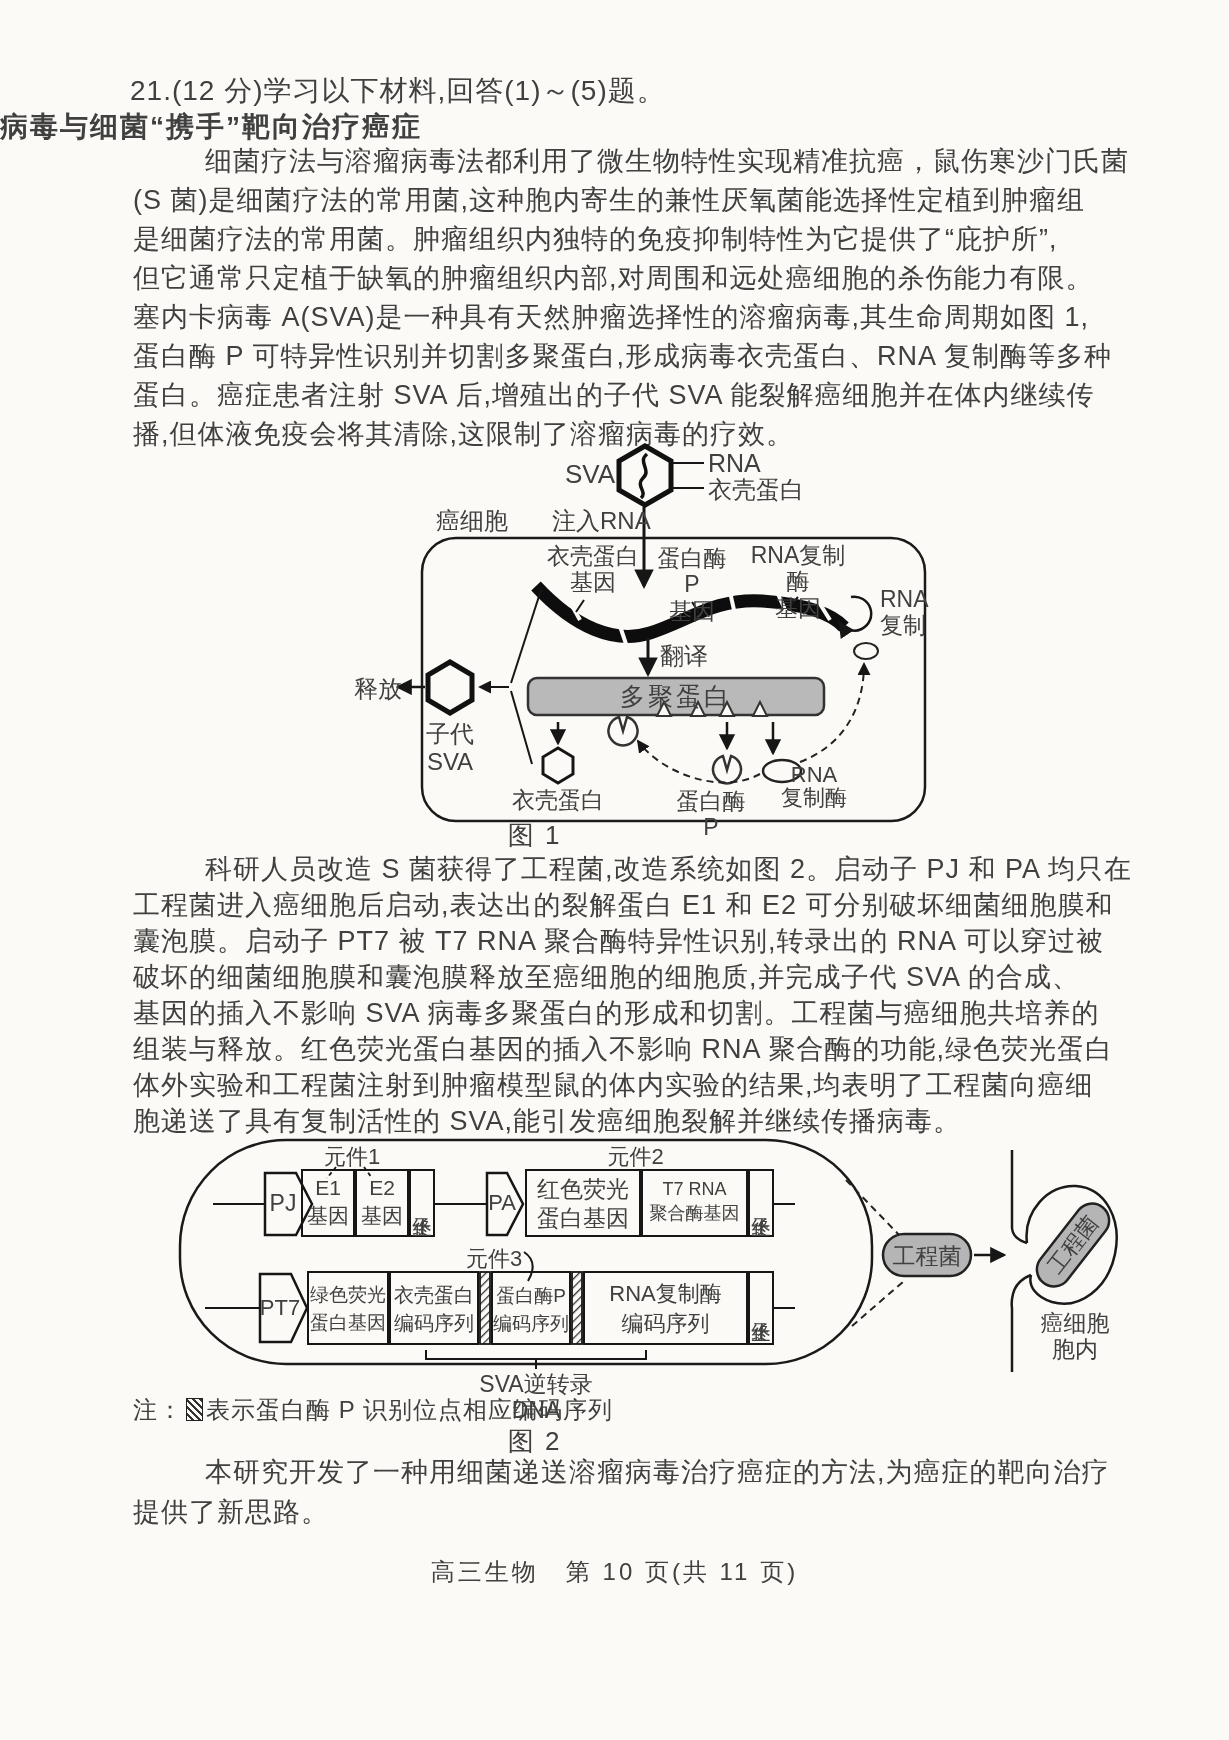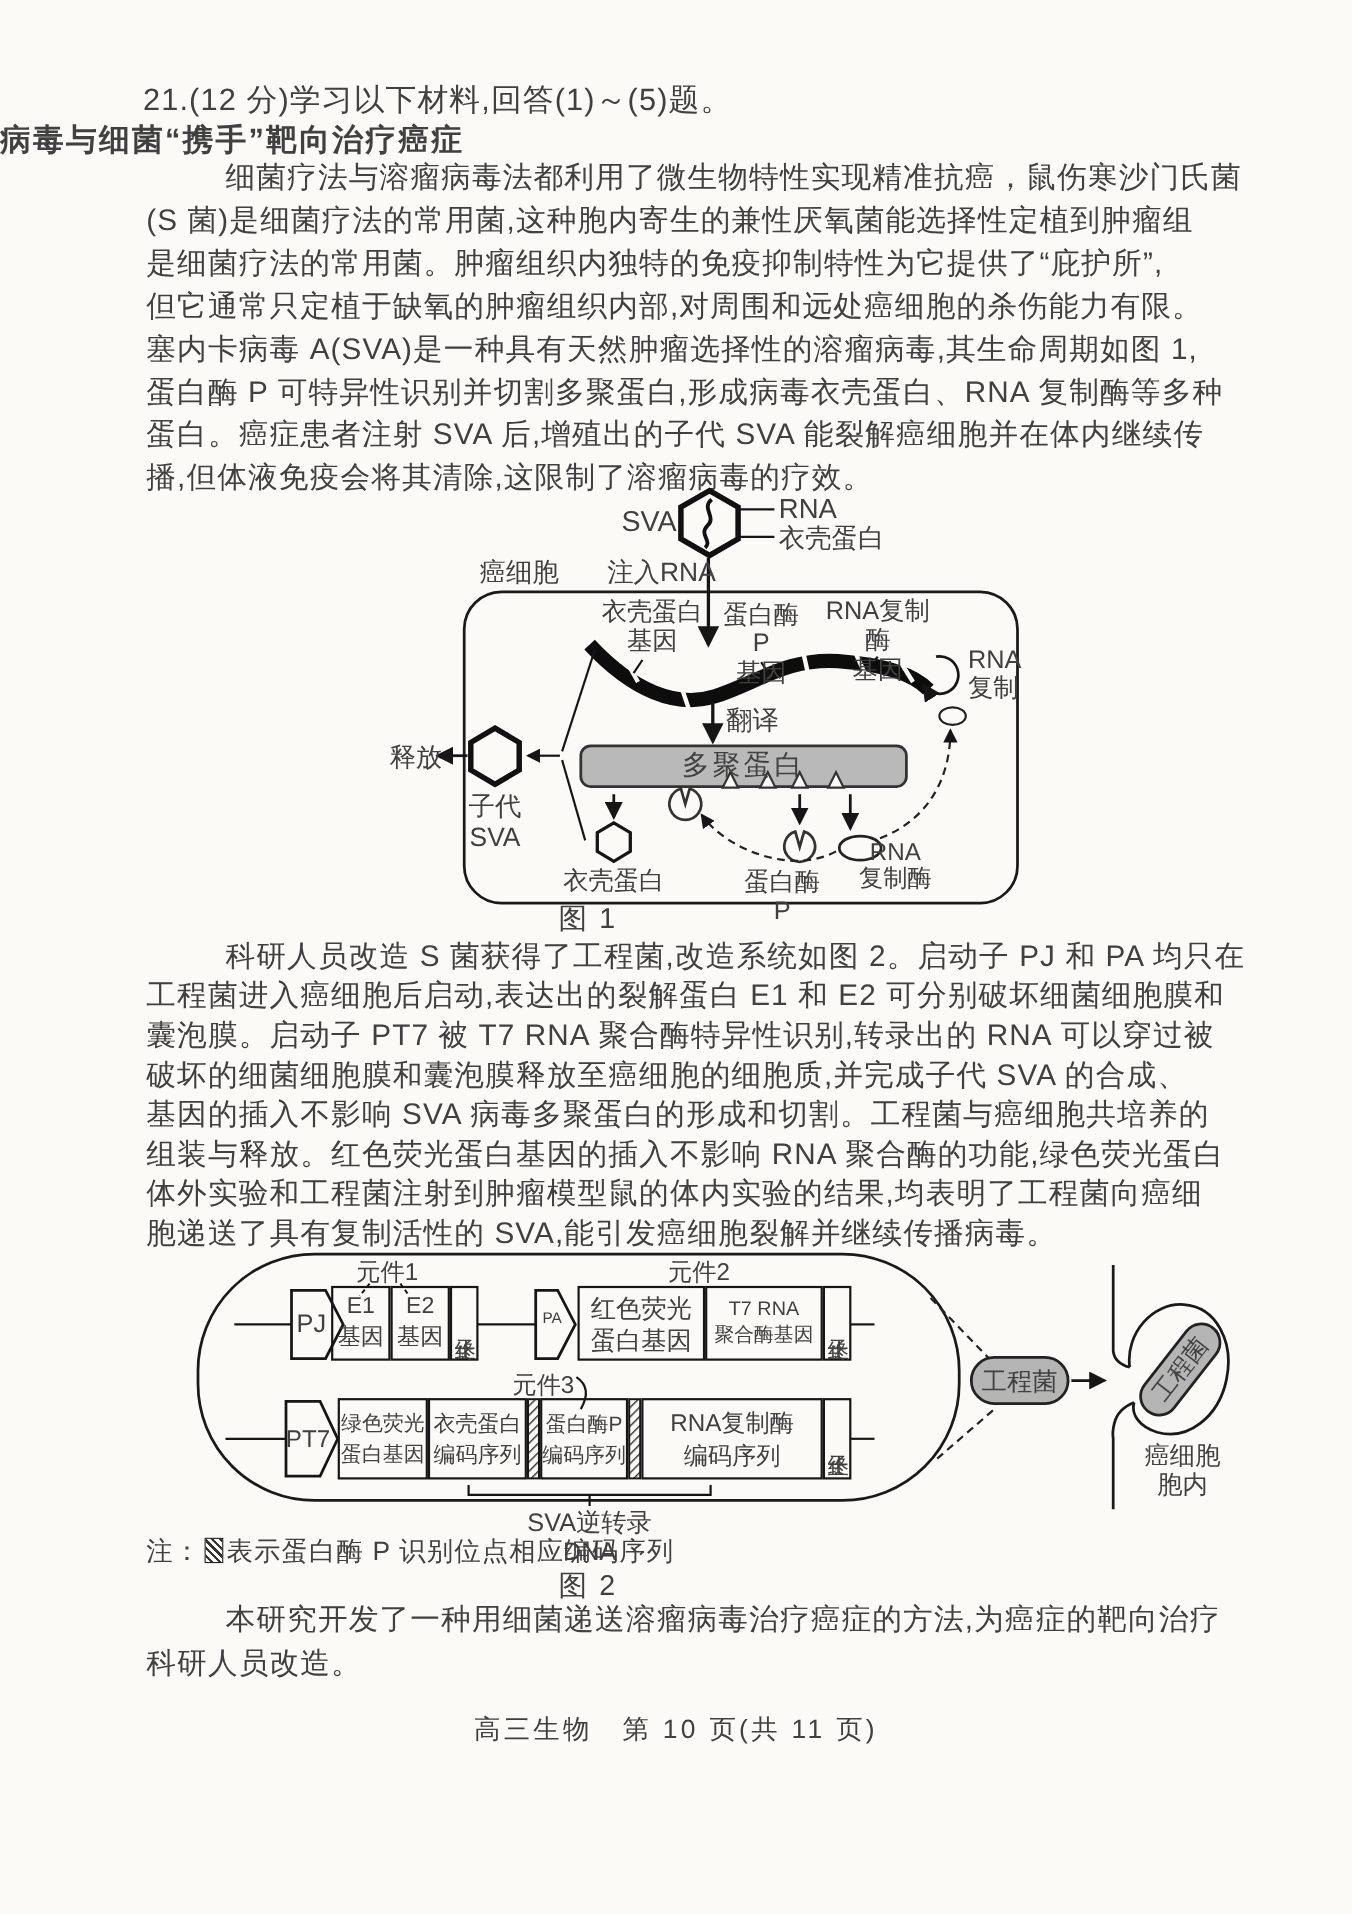--- a/index.html
+++ b/index.html
@@ -204,21 +204,21 @@
       <path d="M 867,205 C 863,174 888,146 916,148 C 946,150 962,182 955,216 C 948,250 920,272 892,264 C 876,259 868,248 871,237" fill="none" stroke="#1a1a1a" stroke-width="2.5"></path>
       <path d="M 871,237 Q 856,243 853,256 Q 851,264 852,270 L 852,334" fill="none" stroke="#1a1a1a" stroke-width="2.5"></path>
       <g transform="rotate(-52 913 207)">
         <rect x="865" y="190" width="96" height="34" rx="17" fill="#b5b5b5" stroke="#222" stroke-width="2.5"></rect>
       </g>
     </svg>
     <div class="lbl ctr" style="left:152px;top:106px;width:80px;font-size:22px;">元件1</div>
     <div class="lbl ctr" style="left:428px;top:106px;width:95px;font-size:22px;">元件2</div>
     <div class="lbl ctr" style="left:302px;top:208px;width:64px;font-size:22px;">元件3</div>
     <div class="lbl ctr" style="left:103px;top:152px;width:40px;font-size:23px;">PJ</div>
-    <div class="lbl ctr" style="left:326px;top:152px;width:32px;font-size:14px;">PA</div>
+    <div class="lbl ctr" style="left:326px;top:152px;width:32px;font-size:22px;">PA</div>
     <div class="lbl ctr" style="left:97px;top:257px;width:46px;font-size:22px;">PT7</div>
     <div class="lbl ctr" style="left:142px;top:136px;width:52px;font-size:21px;line-height:1.35;">E1
 基因</div>
     <div class="lbl ctr" style="left:196px;top:136px;width:52px;font-size:21px;line-height:1.35;">E2
 基因</div>
     <div class="lbl vert" style="left:250px;top:133px;width:24px;height:64px;font-size:19px;">终止子</div>
     <div class="lbl ctr" style="left:366px;top:137px;width:114px;font-size:23px;line-height:1.25;">红色荧光
 蛋白基因</div>
     <div class="lbl ctr" style="left:482px;top:139px;width:105px;font-size:18px;line-height:1.35;">T7 RNA
 聚合酶基因</div>
@@ -239,17 +239,17 @@
 胞内</div>
   </div>
 
   <div class="abs note-line">
     <span>注：</span><span class="hatch-swatch"></span><span>表示蛋白酶 P 识别位点相应编码序列</span>
   </div>
   <div class="abs fig-caption" style="top:1424px;">图 2</div>
 
   <div class="abs para p3">
       <div class="pline">本研究开发了一种用细菌递送溶瘤病毒治疗癌症的方法,为癌症的靶向治疗</div>
-      <div class="pline">科研人员改造。</div>
+      <div class="pline">提供了新思路。</div>
     </div>
 
   <div class="abs footer">高三生物　第 10 页(共 11 页)</div>
 </div>
 
 </body></html>

